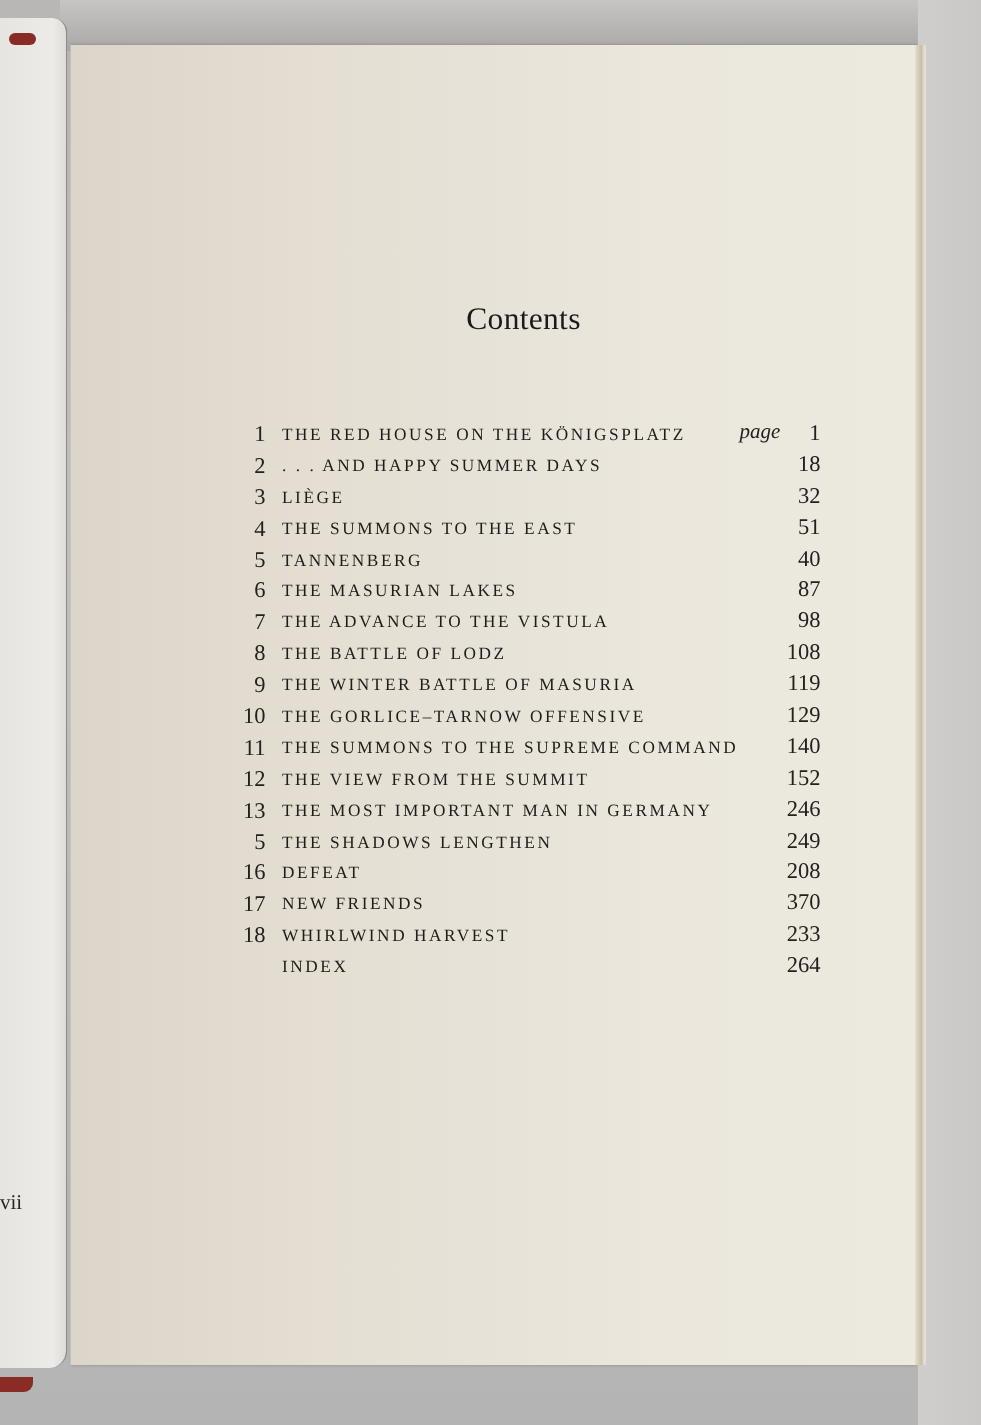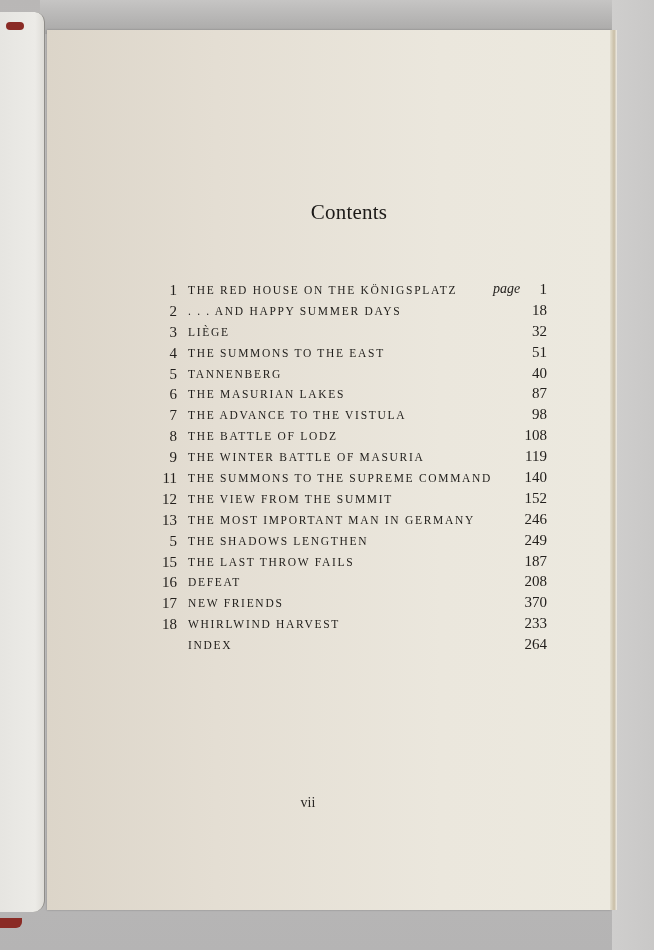--- a/index.html
+++ b/index.html
@@ -104,21 +104,21 @@
       left: 346px;
       top: 2px;
       font-style: italic;
       font-size: 14px;
       color: #23201d;
     }
     .folio {
       position: absolute;
       left: 0; width: 616px;
       top: 795px;
-      text-align: center;
+      text-align: left;
       font-size: 14px;
       color: #2a2724;
     }
   </style>
 </head>
 <body>
 
 <div class="backdrop-top"></div>
 <div class="backdrop-right"></div>
 
@@ -171,45 +171,45 @@
       <span class="toc-num">8</span>
       <span class="toc-title">The Battle of Lodz</span>
       <span class="toc-page">108</span>
     </div>
     <div class="toc-row">
       <span class="toc-num">9</span>
       <span class="toc-title">The Winter Battle of Masuria</span>
       <span class="toc-page">119</span>
     </div>
     <div class="toc-row">
+      <span class="toc-num">10</span>
+      <span class="toc-title">The Gorlice–Tarnow Offensive</span>
+      <span class="toc-page">129</span>
+    </div>
+    <div class="toc-row">
       <span class="toc-num">11</span>
       <span class="toc-title">The Summons to the Supreme Command</span>
       <span class="toc-page">140</span>
     </div>
     <div class="toc-row">
       <span class="toc-num">12</span>
       <span class="toc-title">The View from the Summit</span>
       <span class="toc-page">152</span>
     </div>
     <div class="toc-row">
       <span class="toc-num">13</span>
       <span class="toc-title">The Most Important Man in Germany</span>
       <span class="toc-page">246</span>
     </div>
     <div class="toc-row">
       <span class="toc-num">5</span>
       <span class="toc-title">The Shadows Lengthen</span>
       <span class="toc-page">249</span>
     </div>
     <div class="toc-row">
-      <span class="toc-num">15</span>
-      <span class="toc-title">The Last Throw Fails</span>
-      <span class="toc-page">187</span>
-    </div>
-    <div class="toc-row">
       <span class="toc-num">16</span>
       <span class="toc-title">Defeat</span>
       <span class="toc-page">208</span>
     </div>
     <div class="toc-row">
       <span class="toc-num">17</span>
       <span class="toc-title">New Friends</span>
       <span class="toc-page">370</span>
     </div>
     <div class="toc-row">

